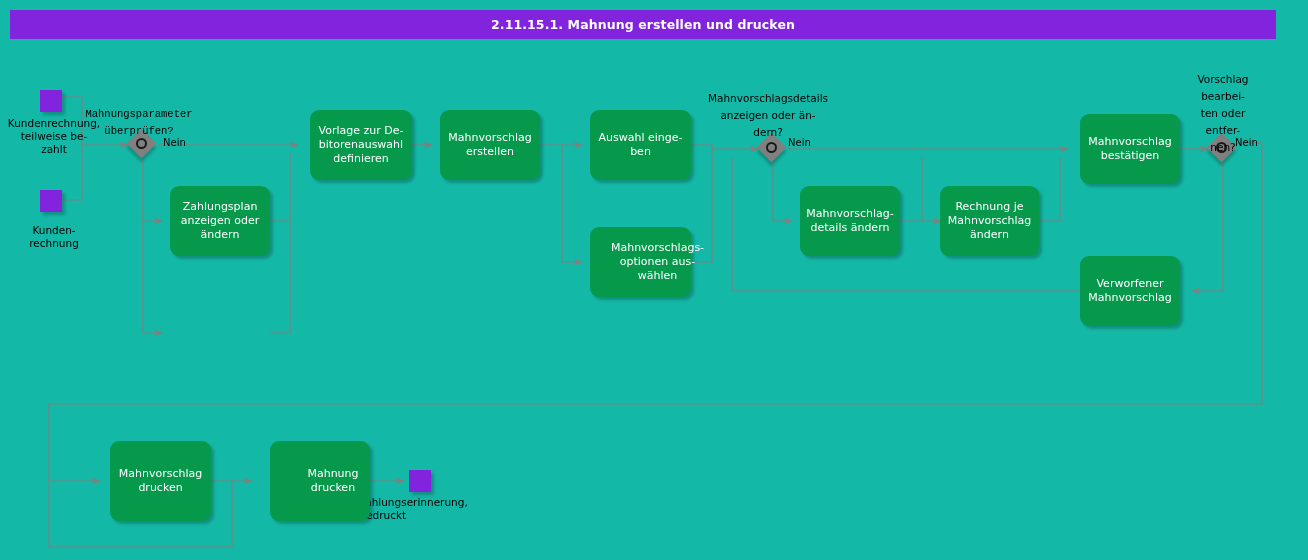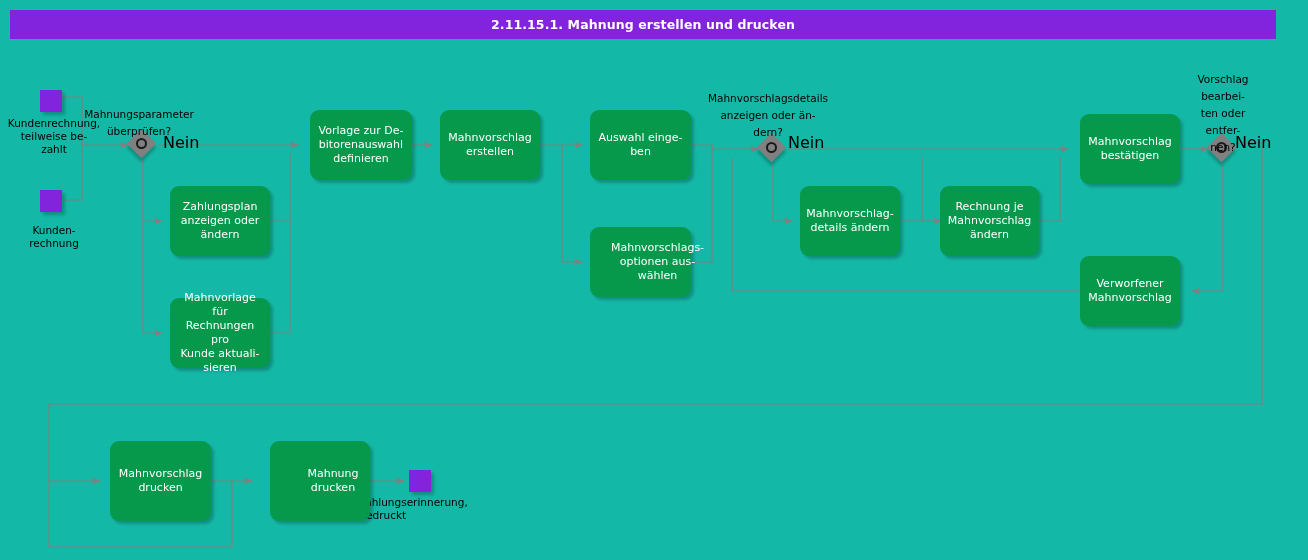--- a/index.html
+++ b/index.html
@@ -106,21 +106,21 @@
   .gw-question {
     position: absolute;
     font-size: 10.5px;
     line-height: 17px;
     color: #000000;
     text-align: center;
     white-space: pre-line;
   }
   .edge-label {
     position: absolute;
-    font-size: 16px;
+    font-size: 10px;
     line-height: 13px;
     color: #000000;
     white-space: nowrap;
   }
 </style>
 </head>
 <body>
 
 <div id="canvas">
 
@@ -188,21 +188,21 @@
 rechnung</div>
 
   <div class="event" style="left:409px; top:470px;"></div>
   <div class="event-label" style="left:358px; top:496px; width:180px; text-align:left;">Zahlungserinnerung,
 Gedruckt</div>
 
   <div class="gateway" style="left:128px; top:130px;">
     <div class="dia"></div>
     <div class="ring"></div>
   </div>
-  <div class="gw-question" style="left:78px; top:106px; width:122px;">Mahnungsparameter
+  <div class="gw-question" style="left:78px; top:106px; width:122px;font-family:Liberation Mono, monospace;">Mahnungsparameter
 überprüfen?</div>
   <div class="edge-label" style="left:163px; top:136px;">Nein</div>
 
   <div class="gateway" style="left:758px; top:134px;">
     <div class="dia"></div>
     <div class="ring"></div>
   </div>
   <div class="gw-question" style="left:700px; top:90px; width:136px;">Mahnvorschlagsdetails
 anzeigen oder   än-
 dern?</div>
@@ -216,24 +216,20 @@
 bearbei-
 ten oder
 entfer-
 nen?</div>
   <div class="edge-label" style="left:1235px; top:136px;">Nein</div>
 
   <div class="task" style="left:170px; top:186px; width:100px; height:70px;">Zahlungsplan
 anzeigen oder
 ändern</div>
 
-  <div class="task" style="left:170px; top:298px; width:100px; height:70px;">Mahnvorlage für
-Rechnungen pro
-Kunde aktuali-
-sieren</div>
 
   <div class="task" style="left:310px; top:110px; width:102px; height:70px;">Vorlage zur De-
 bitorenauswahl
 definieren</div>
 
   <div class="task" style="left:440px; top:110px; width:100px; height:70px;">Mahnvorschlag
 erstellen</div>
 
   <div class="task" style="left:590px; top:110px; width:101px; height:70px;">Auswahl einge-
 ben</div>

